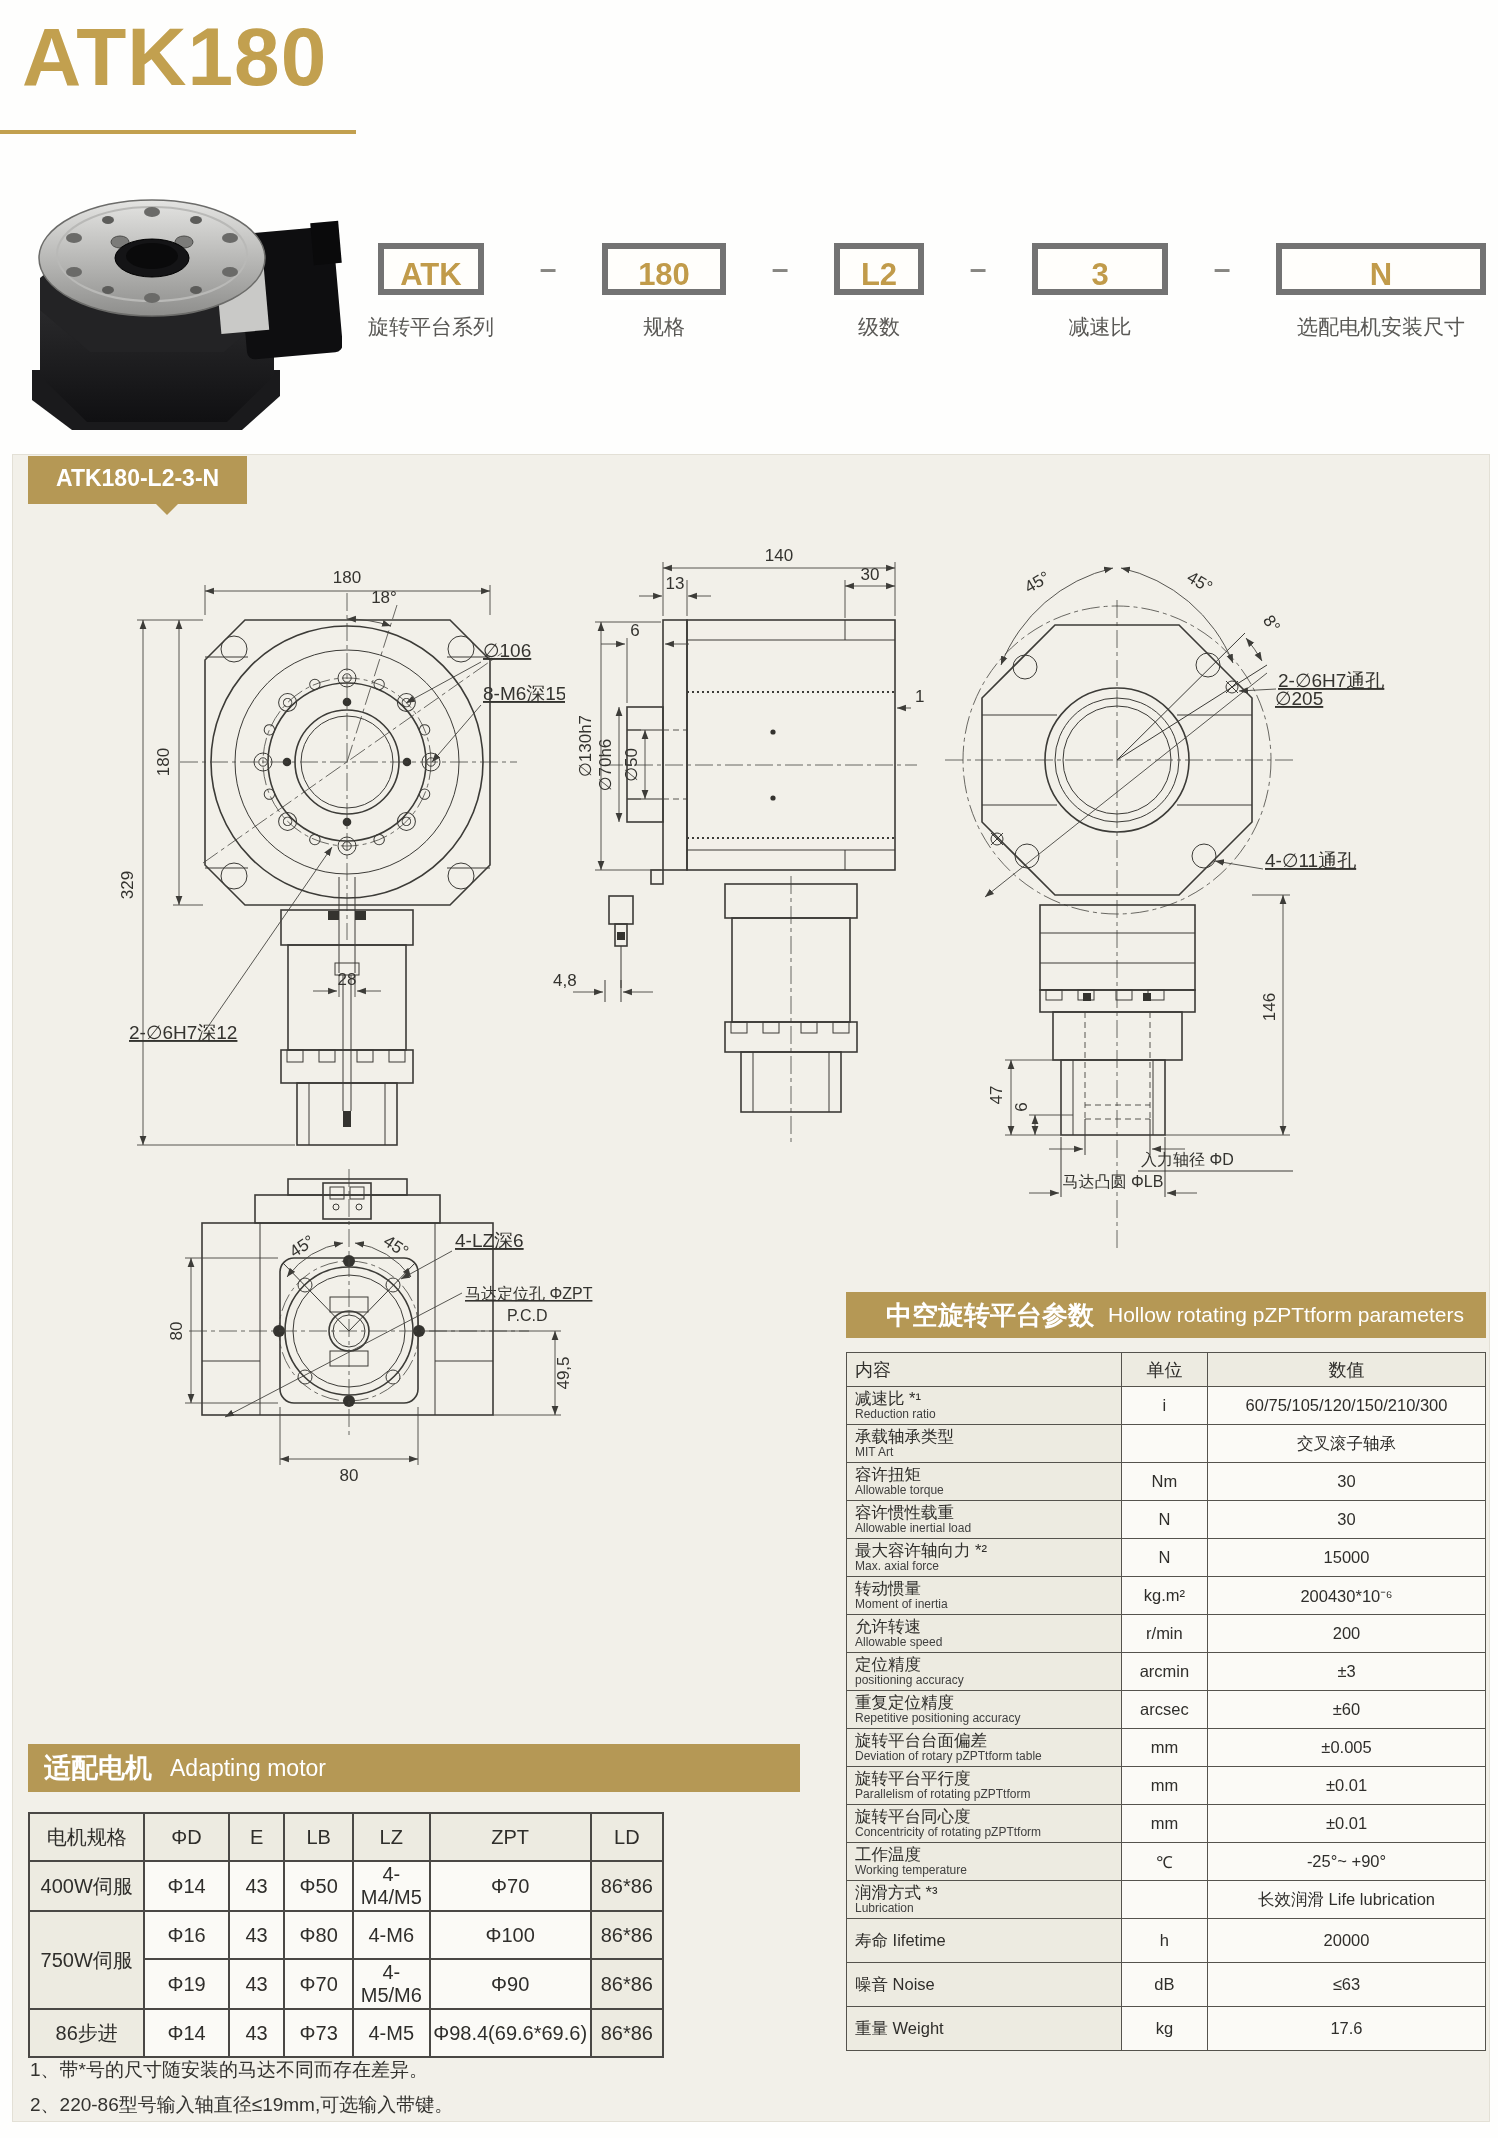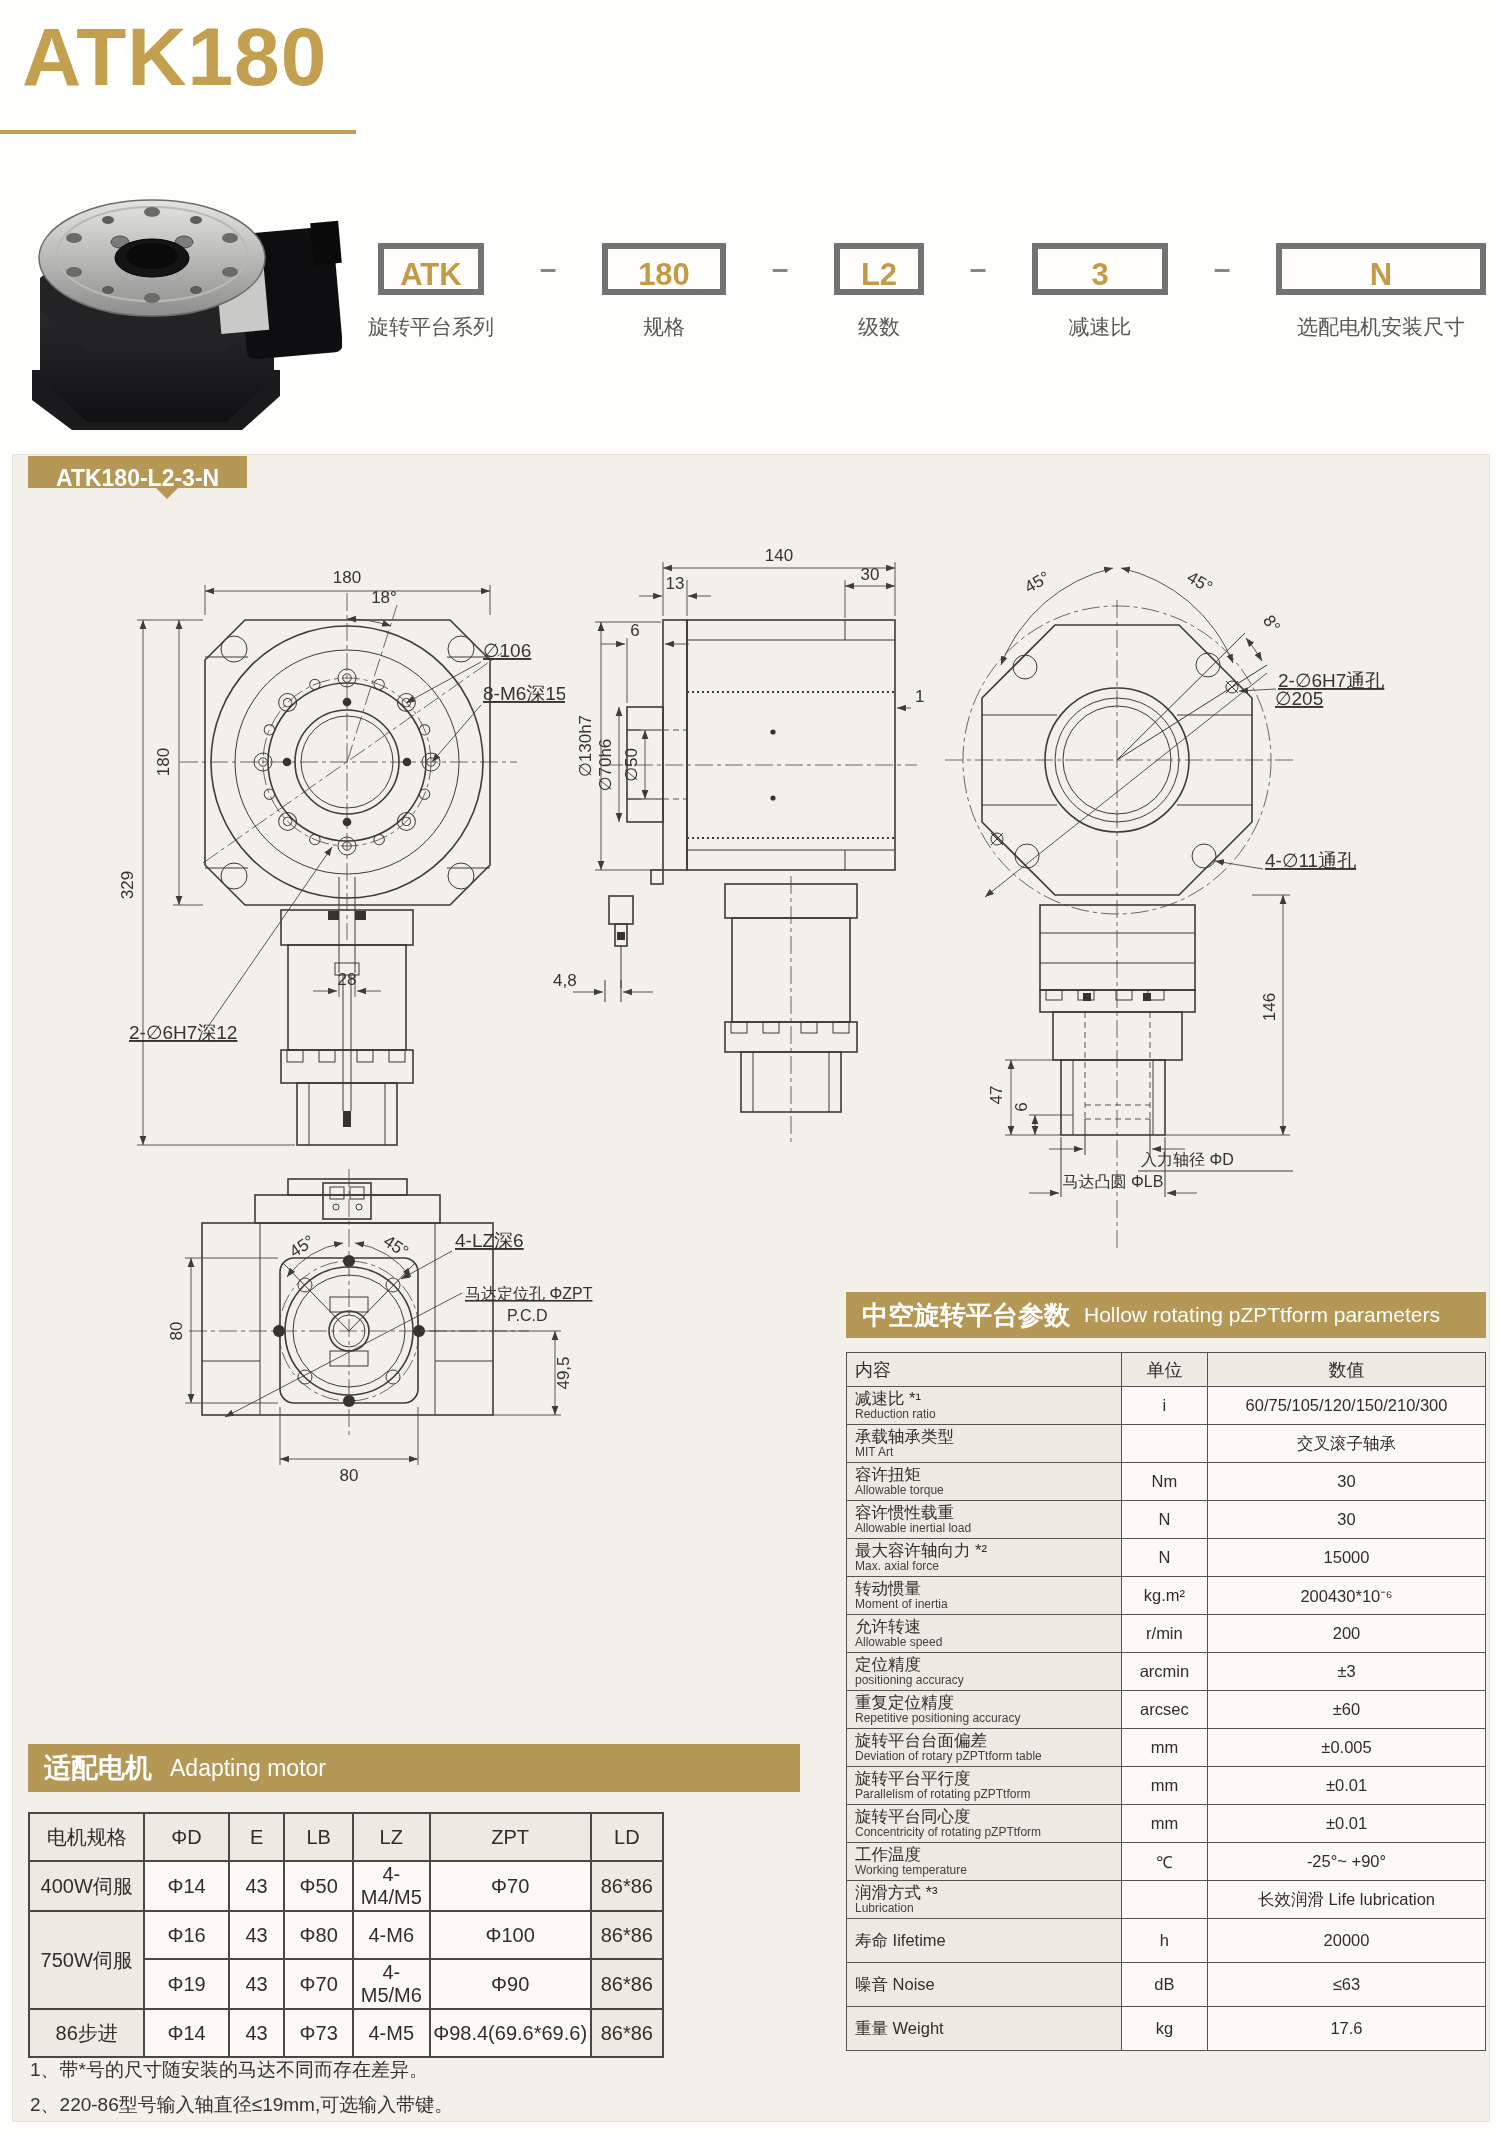--- a/index.html
+++ b/index.html
@@ -19,29 +19,29 @@
   .code-seg:nth-child(3) .code-box{width:124px;}
   .code-seg:nth-child(5) .code-box{width:90px;}
   .code-seg:nth-child(7) .code-box{width:136px;}
   .code-seg:nth-child(9) .code-box{width:210px;}
   .code-label{margin-top:18px;font-size:21px;color:#595855;white-space:nowrap;}
   .code-dash{flex:1;text-align:center;line-height:52px;color:#878682;font-size:30px;font-weight:bold;}
 
   
   .panel{position:absolute;left:12px;top:454px;width:1478px;height:1668px;background:#f2f0e9;border:1px solid #e3e0d6;box-sizing:border-box;}
 
-  .badge{position:absolute;left:28px;top:456px;height:32px;line-height:44px;padding:0 28px;background:#b59855;
+  .badge{position:absolute;left:28px;top:456px;height:48px;line-height:44px;padding:0 28px;background:#b59855;
          color:#fff;font-size:23px;font-weight:bold;}
   .badge:after{content:"";position:absolute;left:128px;bottom:-11px;border:11px solid transparent;border-top-color:#b59855;border-bottom:0;}
 
   
   .gbar{position:absolute;background:#b59855;color:#fff;display:flex;align-items:center;padding:0 16px;box-sizing:border-box;}
   .gbar .zh{font-weight:bold;}
   .gbar-params{left:846px;top:1292px;width:640px;height:46px;}
-  .gbar-params .zh{font-size:26px;}
+  .gbar-params .zh{font-size:26px;margin-left:24px;}
   .gbar-params .en{margin-left:14px;font-size:21px;}
   .gbar-motor{left:28px;top:1744px;width:772px;height:48px;}
   .gbar-motor .zh{font-size:27px;text-align:right;}
   .gbar-motor .en{margin-left:18px;font-size:23px;}
 
   
   .ptable{position:absolute;left:846px;top:1352px;width:640px;border-collapse:collapse;table-layout:fixed;}
   .ptable td{border:1.5px solid #55534d;padding:1px 8px;background:#fbfaf6;vertical-align:middle;}
   .ptable td.beige{background:#edebe1;}
   .ptable tr.rh{height:34px;}

